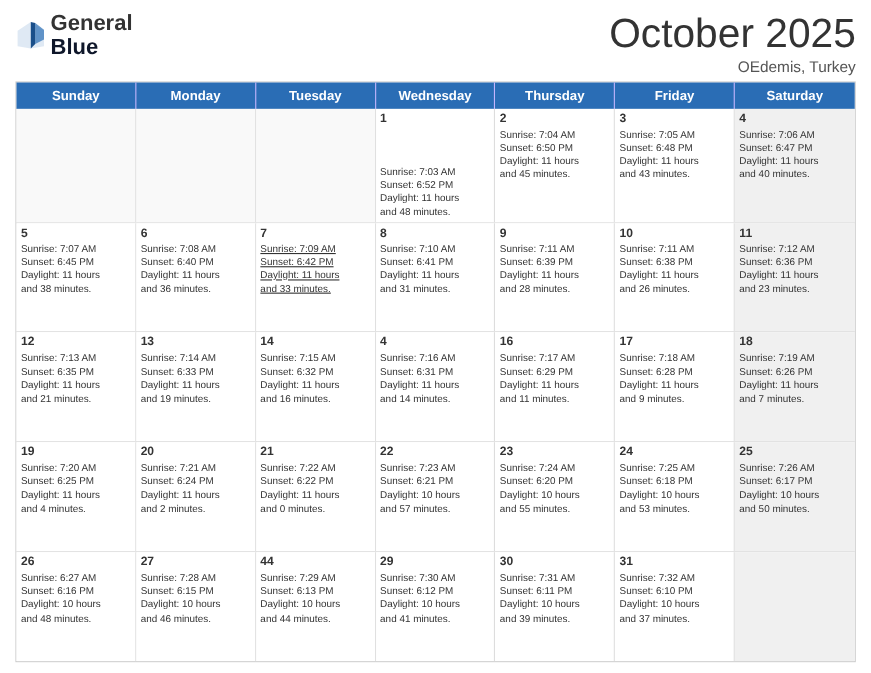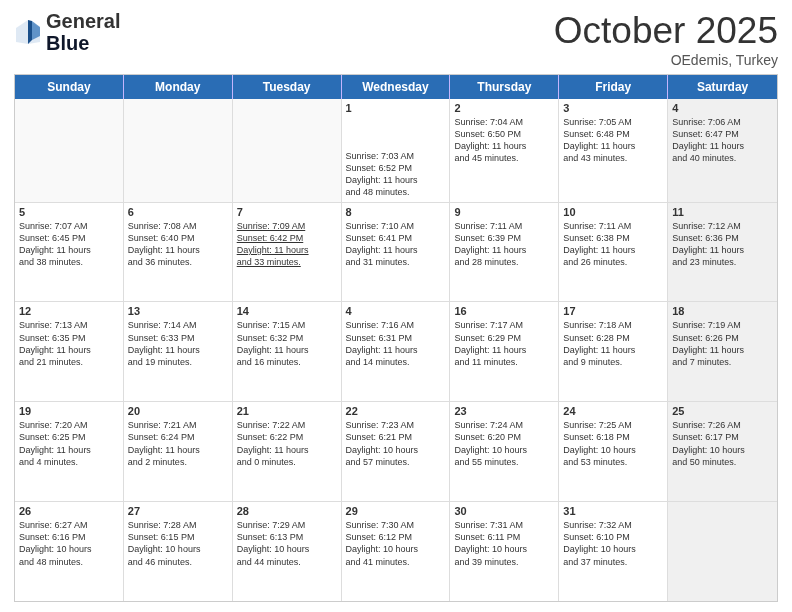--- a/index.html
+++ b/index.html
@@ -330,21 +330,21 @@
 and 48 minutes.</div>
           </div>
           <div class="cal-cell">
             <span class="day-num">27</span>
             <div class="cell-text" style="white-space: pre-line;">Sunrise: 7:28 AM
 Sunset: 6:15 PM
 Daylight: 10 hours
 and 46 minutes.</div>
           </div>
           <div class="cal-cell">
-            <span class="day-num">28</span>
+            <span class="day-num">44</span>
             <div class="cell-text" style="white-space: pre-line;">Sunrise: 7:29 AM
 Sunset: 6:13 PM
 Daylight: 10 hours
 and 44 minutes.</div>
           </div>
           <div class="cal-cell">
             <span class="day-num">29</span>
             <div class="cell-text" style="white-space: pre-line;">Sunrise: 7:30 AM
 Sunset: 6:12 PM
 Daylight: 10 hours

